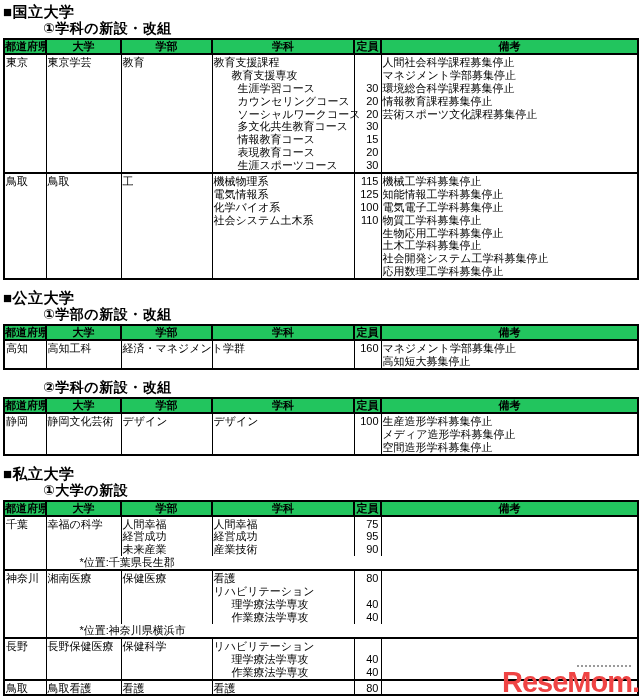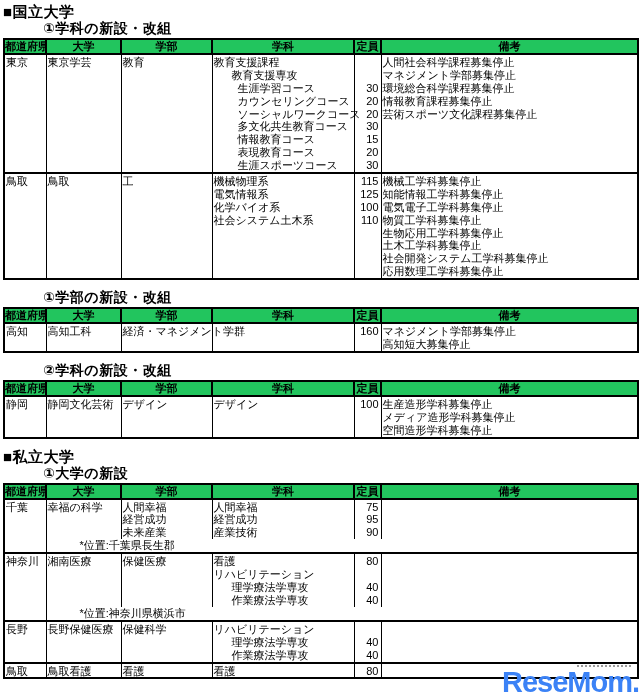--- a/index.html
+++ b/index.html
@@ -19,21 +19,21 @@
   td{border-left:1px solid #000;border-right:1px solid #000;vertical-align:top;padding:1px 1px 0 1px;font-size:11px;margin-top:48px;}
   .line{height:12.9px;line-height:12.9px;white-space:nowrap;overflow:visible;}
   .ind1{padding-left:18px;}
   .ind2{padding-left:24px;}
   td.quota .line{text-align:right;padding-right:1px;}
   tr.location-row td{border:0;padding-left:33px;}
   tr.location-row td.spacer{border-right:1px solid #000;}
   td.loc{font-size:11px;line-height:12px;height:13px;padding:0 0 1px 2px;white-space:nowrap;}
   .watermark{position:absolute;right:1px;bottom:2px;text-align:right;z-index:5;}
   .wm-micro{border-top:2px dotted #9a9a9a;width:54px;height:2px;margin:0 8px 1px auto;}
-  .wm-text{font-size:29px;font-weight:bold;color:#3b82f6;line-height:29px;letter-spacing:-1px;}
+  .wm-text{font-size:29px;font-weight:bold;color:#ef4444;line-height:29px;letter-spacing:-1px;}
 </style>
 </head>
 <body>
 
 <div class="block">
   <div class="section-title">■国立大学</div>
   <div class="sub-title">①学科の新設・改組</div>
   <table class="univ-table">
     <colgroup>
         <col class="c0">
@@ -127,20 +127,21 @@
             <div class="line">土木工学科募集停止</div>
             <div class="line">社会開発システム工学科募集停止</div>
             <div class="line">応用数理工学科募集停止</div>
           </td>
         </tr>
       </tbody>
     </table>
 </div>
 
 <div class="block">
+  <div class="section-title">■公立大学</div>
   <div class="sub-title">①学部の新設・改組</div>
   <table class="univ-table">
     <colgroup>
         <col class="c0">
         <col class="c1">
         <col class="c2">
         <col class="c3">
         <col class="c4">
         <col class="c5">
       </colgroup>

